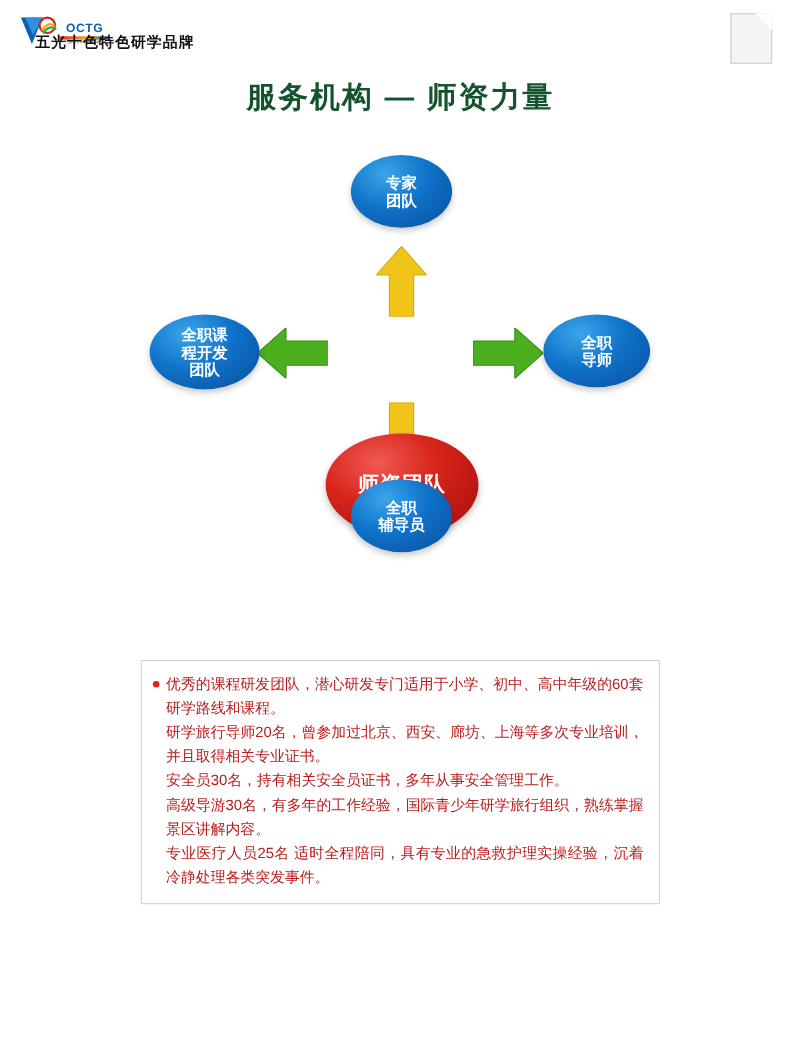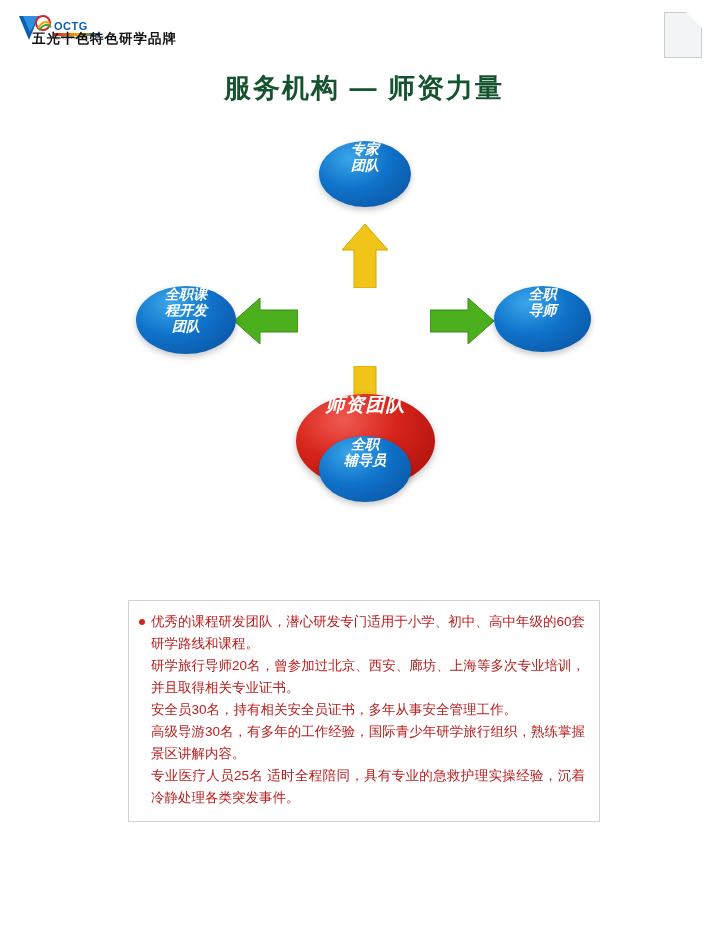--- a/index.html
+++ b/index.html
@@ -29,20 +29,21 @@
     left: 0;
     top: 0;
     width: 34px;
     height: 34px;
   }
   .logo-text-block {
     position: absolute;
     left: 36px;
     top: 6px;
     width: 46px;
+    text-align: center;
   }
   .logo-abbr {
     font-size: 11px;
     font-weight: bold;
     color: #0b5fb0;
     letter-spacing: 0.5px;
     line-height: 12px;
   }
   .logo-sub {
     font-size: 3.2px;
@@ -111,27 +112,26 @@
     position: absolute;
     left: 0;
     top: 128px;
     width: 728px;
     height: 400px;
   }
 
   .node {
     position: absolute;
     display: flex;
-    align-items: flex-start;
+    align-items: center;
     justify-content: center;
     text-align: center;
     color: #ffffff;
     font-weight: bold;
     line-height: 1.15;
-    font-style: italic;
   }
 
   .node-center {
     left: 296px;
     top: 266px;
     width: 139px;
     height: 94px;
     border-radius: 50%;
     font-size: 19px;
     letter-spacing: 1px;

